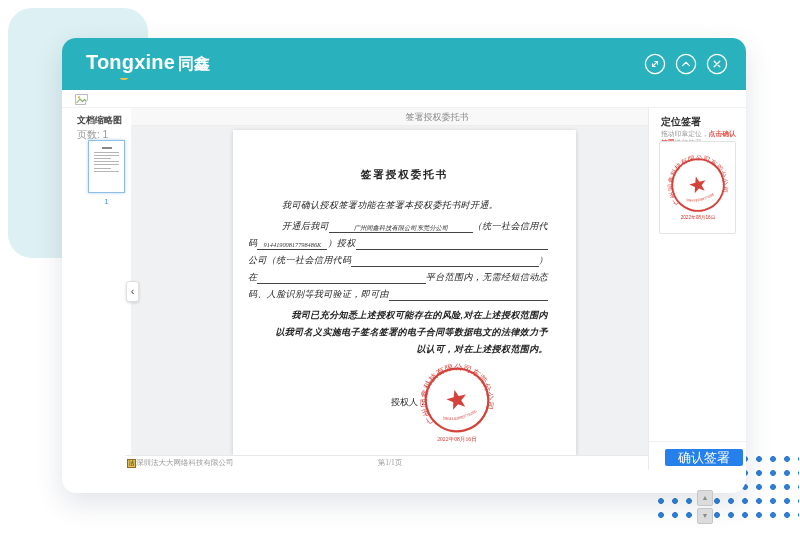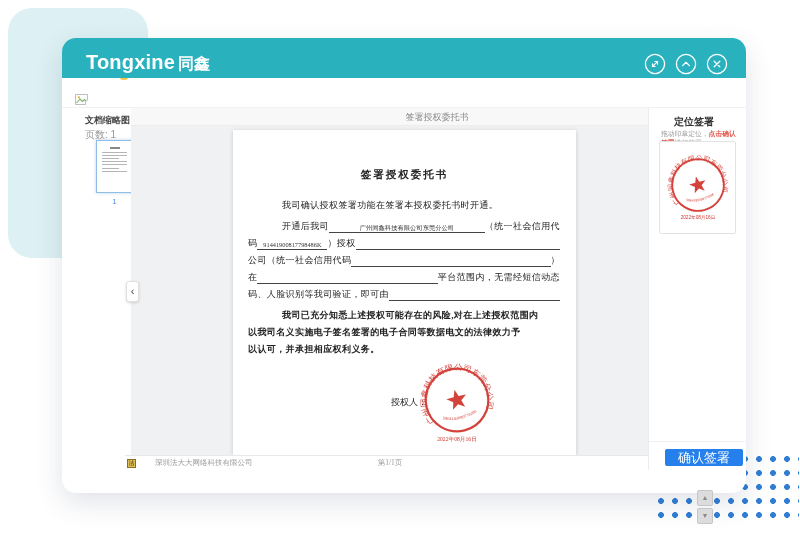--- a/index.html
+++ b/index.html
@@ -8,83 +8,83 @@
 
   
   .deco-rect { position:absolute; left:8px; top:8px; width:140px; height:250px; background:#ddf0f3; border-radius:24px; }
   .deco-dots { position:absolute; left:651px; top:449px; width:148px; height:74px;
     background-image:radial-gradient(circle,#2f7ed3 2.6px,transparent 3.2px);
     background-size:14px 14px; background-position:3px 3px; }
 
   
   .card { position:absolute; left:62px; top:38px; width:684px; height:455px; background:#fff;
     border-radius:14px; box-shadow:0 10px 28px rgba(40,60,90,.14); }
-  .titlebar { position:absolute; left:0; top:0; width:684px; height:40px; background:#29b1bd; border-radius:14px 14px 0 0; }
+  .titlebar { position:absolute; left:0; top:0; width:684px; height:52px; background:#29b1bd; border-radius:14px 14px 0 0; }
   .logo { position:absolute; left:24px; top:13px; color:#fff; white-space:nowrap; }
   .logo-latin { font-size:20px; font-weight:800; letter-spacing:.2px; }
   .logo-cjk { font-size:16px; font-weight:700; margin-left:3px; }
   .logo-smile { position:absolute; left:34px; top:24px; width:8px; height:5px;
     border-bottom:2px solid #f4c542; border-radius:0 0 50% 50%; }
   .win-controls { position:absolute; right:18px; top:15px; display:flex; gap:9px; }
   .win-controls svg { display:block; }
 
   .topstrip { position:absolute; left:0; top:52px; width:684px; height:18px; background:#fff; border-bottom:1px solid #f1f1f1; }
   .broken-img { position:absolute; left:13px; top:4px; }
 
   
-  .left-panel { position:absolute; left:12px; top:70px; width:69px; height:347px; background:#fff; }
+  .left-panel { position:absolute; left:4px; top:70px; width:69px; height:347px; background:#fff; }
   .lp-title { position:absolute; left:11px; top:6px; font-size:9px; font-weight:700; color:#444; }
   .lp-count { position:absolute; left:11px; top:20px; font-size:10px; color:#9a9a9a; }
   .thumb { position:absolute; left:22px; top:32px; width:37px; height:53px; background:#fff;
     border:1px solid #8fbde6; box-shadow:0 0 3px rgba(120,170,220,.5); cursor:pointer; padding:6px 3px 0 3px; }
   .thumb .tl { height:1px; background:#b5b5b5; margin:2.2px 2px; }
   .thumb .tl.title { width:10px; margin:0 auto 3px auto; height:1.6px; background:#888; }
   .thumb .tl.short { margin-right:10px; }
   .thumb-num { position:absolute; left:22px; top:89px; width:37px; text-align:center; font-size:8px; color:#4a90e2; }
 
   
   .canvas { position:absolute; left:69px; top:70px; width:612px; height:347px; background:#f0f1f2; }
   .canvas-title { height:18px; background:#f8f8f9; border-bottom:1px solid #ededee; text-align:center;
     font-size:9px; color:#8a8a8a; line-height:18px; }
   .page { position:absolute; left:102px; top:22px; width:343px; height:325px; background:#fff;
     box-shadow:0 1px 4px rgba(0,0,0,.18); font-family:"Liberation Serif", serif; color:#222; }
   .doc-title { margin-top:38px; text-align:center; font-size:10.5px; font-weight:700; letter-spacing:2px; }
-  .doc-body { margin:17px 16px 0 15px; font-size:9px; letter-spacing:.4px; }
+  .doc-body { margin:17px 28px 0 15px; font-size:9px; letter-spacing:.4px;font-style:italic; }
   .dline { display:flex; align-items:flex-end; height:17px; white-space:nowrap; }
   .dline.plain { display:block; }
   .indent { text-indent:34px; }
-  .boldblock { margin-top:8px; font-weight:700; }
+  .boldblock { margin-top:8px; font-weight:700;text-align:right; }
   .u { border-bottom:1px solid #444; position:relative; display:flex; align-items:flex-end; justify-content:center;
     overflow:hidden; }
   .u.grow { flex:1; }
   .u .tiny { font-size:6.3px; letter-spacing:0; line-height:1; padding-bottom:1px; color:#333; white-space:nowrap; }
   .authorizer { position:absolute; left:158px; top:266px; font-size:9px;text-align:right; }
   .page-seal { position:absolute; left:184px; top:230px; width:80px; }
 
   
   .viewer-footer { position:absolute; left:63px; top:417px; width:523px; height:15px; background:#fff;
     border-top:1px solid #e9e9e9; display:flex; align-items:center; }
   .fadada-logo { width:9px; height:9px; margin-left:2px; background:#e2c25c; border:1px solid #8a6d1f;
     font-size:6px; line-height:7px; text-align:center; color:#3c2f05; overflow:hidden; }
-  .provider { font-size:7.5px; color:#999; margin-left:19px; }
+  .provider { font-size:7.5px; color:#999; margin-left:0; }
   .page-indicator { position:absolute; left:265px; transform:translateX(-50%); font-size:7.5px; color:#9a9a9a;font-family:Liberation Serif, serif; }
 
   
   .pager { position:absolute; left:566px; width:16px; height:16px; background:#dcdcdc; border:1px solid #c6c6c6;
     border-radius:2px; color:#8a8a8a; font-size:7px; text-align:center; line-height:14px; cursor:pointer; }
   .pager.up { top:382px; } .pager.down { top:400px; }
 
   
   .collapse-handle { position:absolute; left:64px; top:243px; width:13px; height:21px; background:#fff;
     border:1px solid #e0e0e0; border-radius:3px; box-shadow:0 1px 3px rgba(0,0,0,.15);
     font-size:11px; color:#444; text-align:center; line-height:18px; cursor:pointer; z-index:3; }
 
   
   .sign-panel { position:absolute; left:586px; top:70px; width:98px; height:362px; background:#fff; border-left:1px solid #ececec; }
-  .sp-title { position:absolute; left:25px; top:7px; font-size:10px; font-weight:700; color:#333; }
+  .sp-title { position:absolute; left:12px; top:7px; font-size:10px; font-weight:700; color:#333; }
   .sp-hint { position:absolute; left:12px; top:22px; width:80px; font-size:6.8px; color:#9a9a9a; line-height:1.3; }
   .sp-hint .hl { color:#e2574c; font-weight:700; }
   .seal-card { position:absolute; left:10px; top:33px; width:77px; height:93px; border:1px solid #e3e3e3;
     border-radius:2px; background:#fff; display:flex; align-items:center; justify-content:center; cursor:grab; }
   .sp-divider { position:absolute; left:0; top:333px; width:98px; border-top:1px solid #f0f0f0; }
   .confirm-btn { position:absolute; left:16px; top:341px; width:78px; height:17px; background:#2680eb; border:none;
     border-radius:2px; color:#fff; font-size:13px; line-height:17px; text-align:center; cursor:pointer;
     font-family:"Liberation Sans", sans-serif; }
 
   .seal { display:block; }
@@ -177,21 +177,21 @@
             <span class="u grow"></span>
             <span>平台范围内，无需经短信动态</span>
           </div>
           <div class="dline">
             <span>码、人脸识别等我司验证，即可由</span>
             <span class="u grow"></span>
           </div>
           <div class="boldblock">
             <div class="dline plain indent">我司已充分知悉上述授权可能存在的风险,对在上述授权范围内</div>
             <div class="dline plain">以我司名义实施电子签名签署的电子合同等数据电文的法律效力予</div>
-            <div class="dline plain">以认可，并承担相应权利义务。</div>
+            <div class="dline plain">以认可，对在上述授权范围内。</div>
           </div>
         </div>
 
         <div class="authorizer">授权人：</div>
 
         <div class="page-seal">
           <svg class="seal" width="80" viewBox="0 0 120 128">
             <g transform="rotate(-14 60 60)" opacity="0.92">
               <circle cx="60" cy="60" r="47" fill="none" stroke="#d0342c" stroke-width="3.4"></circle>
               <path d="M60,44 L63.8,54.7 L75.2,55.1 L66.2,62 L69.4,72.9 L60,66.5 L50.6,72.9 L53.8,62 L44.8,55.1 L56.2,54.7 Z" fill="#d0342c"></path>

